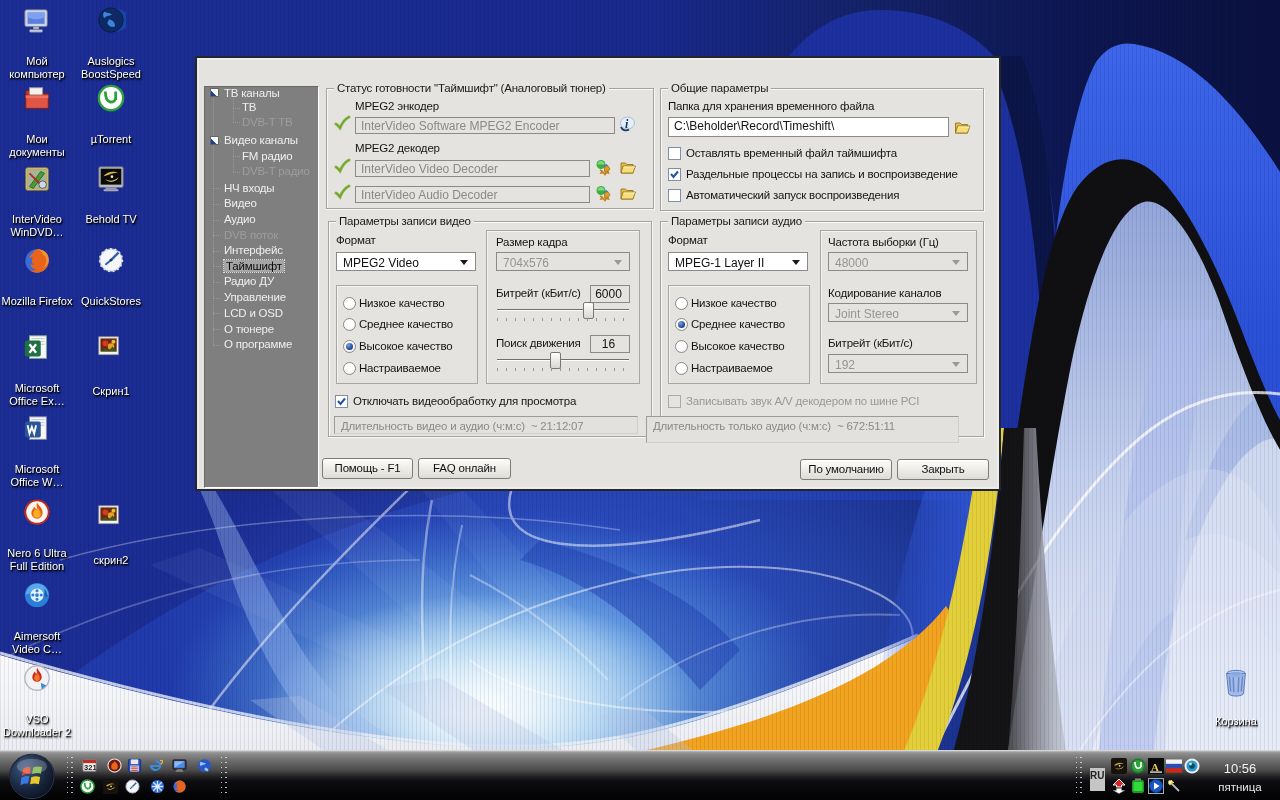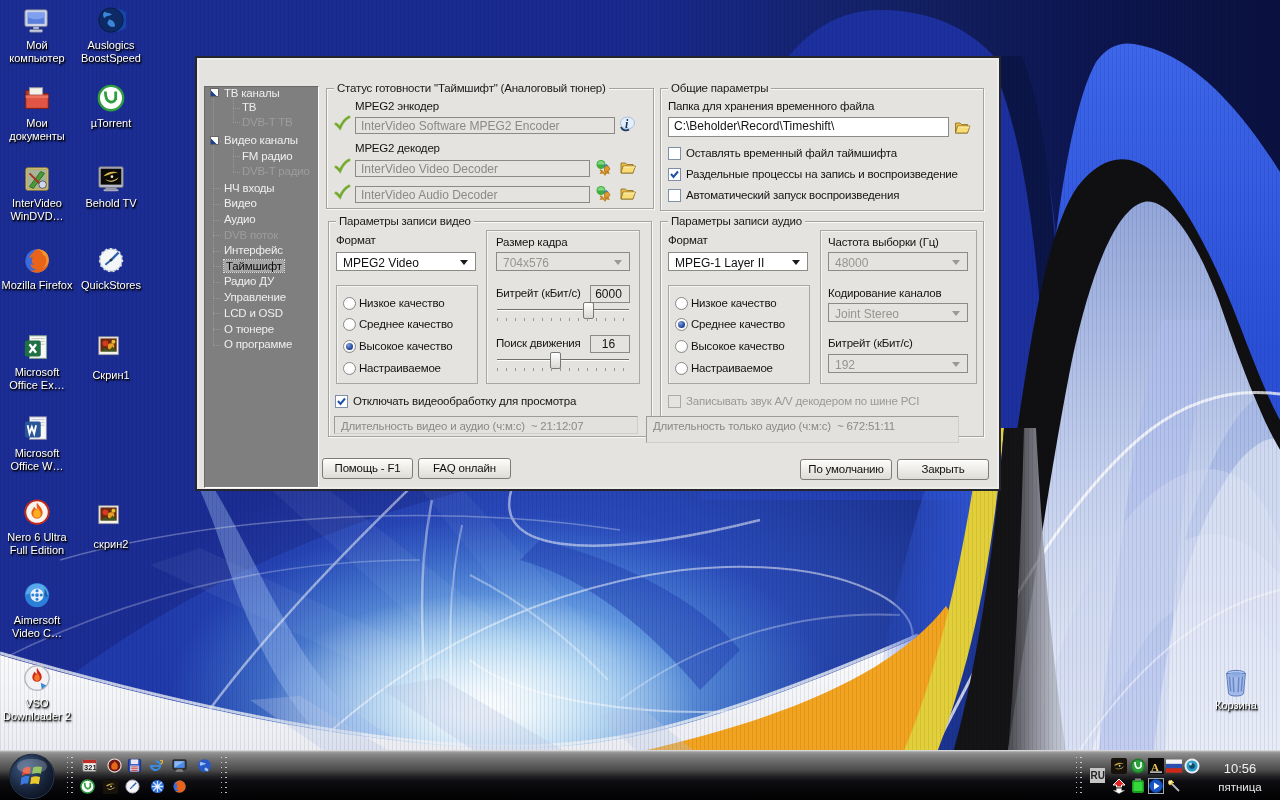--- a/index.html
+++ b/index.html
@@ -2,21 +2,21 @@
 <html><head>
 <meta charset="utf-8">
 <style>
   html,body{margin:0;padding:0;}
   body{width:1280px;height:800px;overflow:hidden;position:relative;
        font-family:"Liberation Sans",sans-serif;background:#1c2e9a;}
   .abs{position:absolute;}
   
   .dicon{position:absolute;width:76px;text-align:center;}
   .dicon .ic{margin:0 auto;width:32px;height:32px;}
-  .dicon .lbl{margin-top:1px;font-size:11px;line-height:13px;color:#fff;
+  .dicon .lbl{margin-top:17px;font-size:11px;line-height:13px;color:#fff;
       text-shadow:1px 1px 1px #000,1px 2px 2px rgba(0,0,0,.9);}
   
   #dlg{position:absolute;left:195px;top:56px;width:802px;height:431px;
        background:#e4e3e0;border:2px solid #25262b;box-shadow:inset 0 0 0 2px #ececea;}
   #tbar{position:absolute;left:0;top:0;width:100%;height:21px;
         background:linear-gradient(180deg,#2c3140 0%,#101319 18%,#0c0e13 45%,#23242a 62%,#45464c 85%,#55565c 100%);
         border-bottom:2px solid #18181c;}
   #tbar .ttl{position:absolute;left:4px;top:4px;color:#f4f2ee;font-size:11.5px;font-weight:bold;letter-spacing:-.1px;}
   #tbar .x{position:absolute;right:8px;top:3px;color:#fff;font-size:13px;font-weight:bold;}
   #side{position:absolute;left:7px;top:28px;width:113px;height:400px;background:#7f7f7f;
@@ -621,21 +621,21 @@
     </svg>
 <svg class="qicon" style="left:150px;top:29px" width="15" height="15" viewBox="0 0 16 16">
       <circle cx="8" cy="8" r="7" fill="#2a6ad8"></circle>
       <path d="M8,2 v12 M2,8 h12 M3.5,3.5 l9,9 M12.5,3.5 l-9,9" stroke="#cfe4ff" stroke-width="1.4"></path>
       <circle cx="8" cy="8" r="2" fill="#e8f2ff"></circle>
     </svg>
 <svg class="qicon" style="left:172px;top:29px" width="15" height="15" viewBox="0 0 16 16">
       <circle cx="8" cy="8" r="6.5" fill="#3a6adb"></circle>
       <path d="M8,1.5 c3.8,0 6.5,2.9 6.5,6.5 c0,3.8 -2.9,6.5 -6.5,6.5 c-2,0 -3.6,-0.8 -4.6,-1.8 c1.8,0.6 3.4,0.2 4.2,-0.6 c-2,-0.3 -3.2,-1.6 -3.2,-3.2 c0.6,0.4 1.2,0.6 1.9,0.4 c-1.2,-1.2 -1.5,-2.8 -0.6,-4.4 c-0.8,0.1 -1.6,0.4 -2.2,1.1 c0.4,-1.7 1.3,-3 2.6,-3.8 c0.6,-0.5 1.2,-0.7 1.9,-0.7 Z" fill="#e8641a"></path>
     </svg>
-<div class="abs" style="left:1090px;top:18px;width:15px;height:15px;background:#c6c6c6;color:#222;font-size:10px;font-weight:bold;text-align:right;line-height:15px">RU</div>
+<div class="abs" style="left:1090px;top:18px;width:15px;height:23px;background:#c6c6c6;color:#222;font-size:10px;font-weight:bold;text-align:left;line-height:15px">RU</div>
 <svg class="tray-ic" style="left:1111px;top:8px" viewBox="0 0 16 16">
       <rect width="16" height="16" rx="2" fill="#17130c"></rect>
       <path d="M3,7.5 c2.5,-3 7,-3.5 10,-1.6 c-2.5,-0.6 -5,0 -7,1.2 c-1.2,0.6 -2.2,0.6 -3,0.4 Z" fill="#caa83e"></path>
       <path d="M4,9.5 c2.5,2 6.5,1.4 9,-1.4 c-1.2,3.4 -7,4.6 -9,1.4 Z" fill="#e0c66a"></path>
       <circle cx="8.6" cy="7.8" r="0.9" fill="#f4ecc0"></circle>
     </svg>
 <svg class="tray-ic" style="left:1130px;top:8px" viewBox="0 0 16 16">
       <circle cx="8" cy="8" r="7.5" fill="#1a7a2a"></circle>
       <circle cx="8" cy="8" r="6" fill="#2ea03e"></circle>
       <path d="M5,4 c0,3.5 0.6,5.6 2.6,6.2 c2,0.5 3.4,-1 3.4,-2.2 M11,4 l0,5" fill="none" stroke="#fff" stroke-width="1.6"></path>

